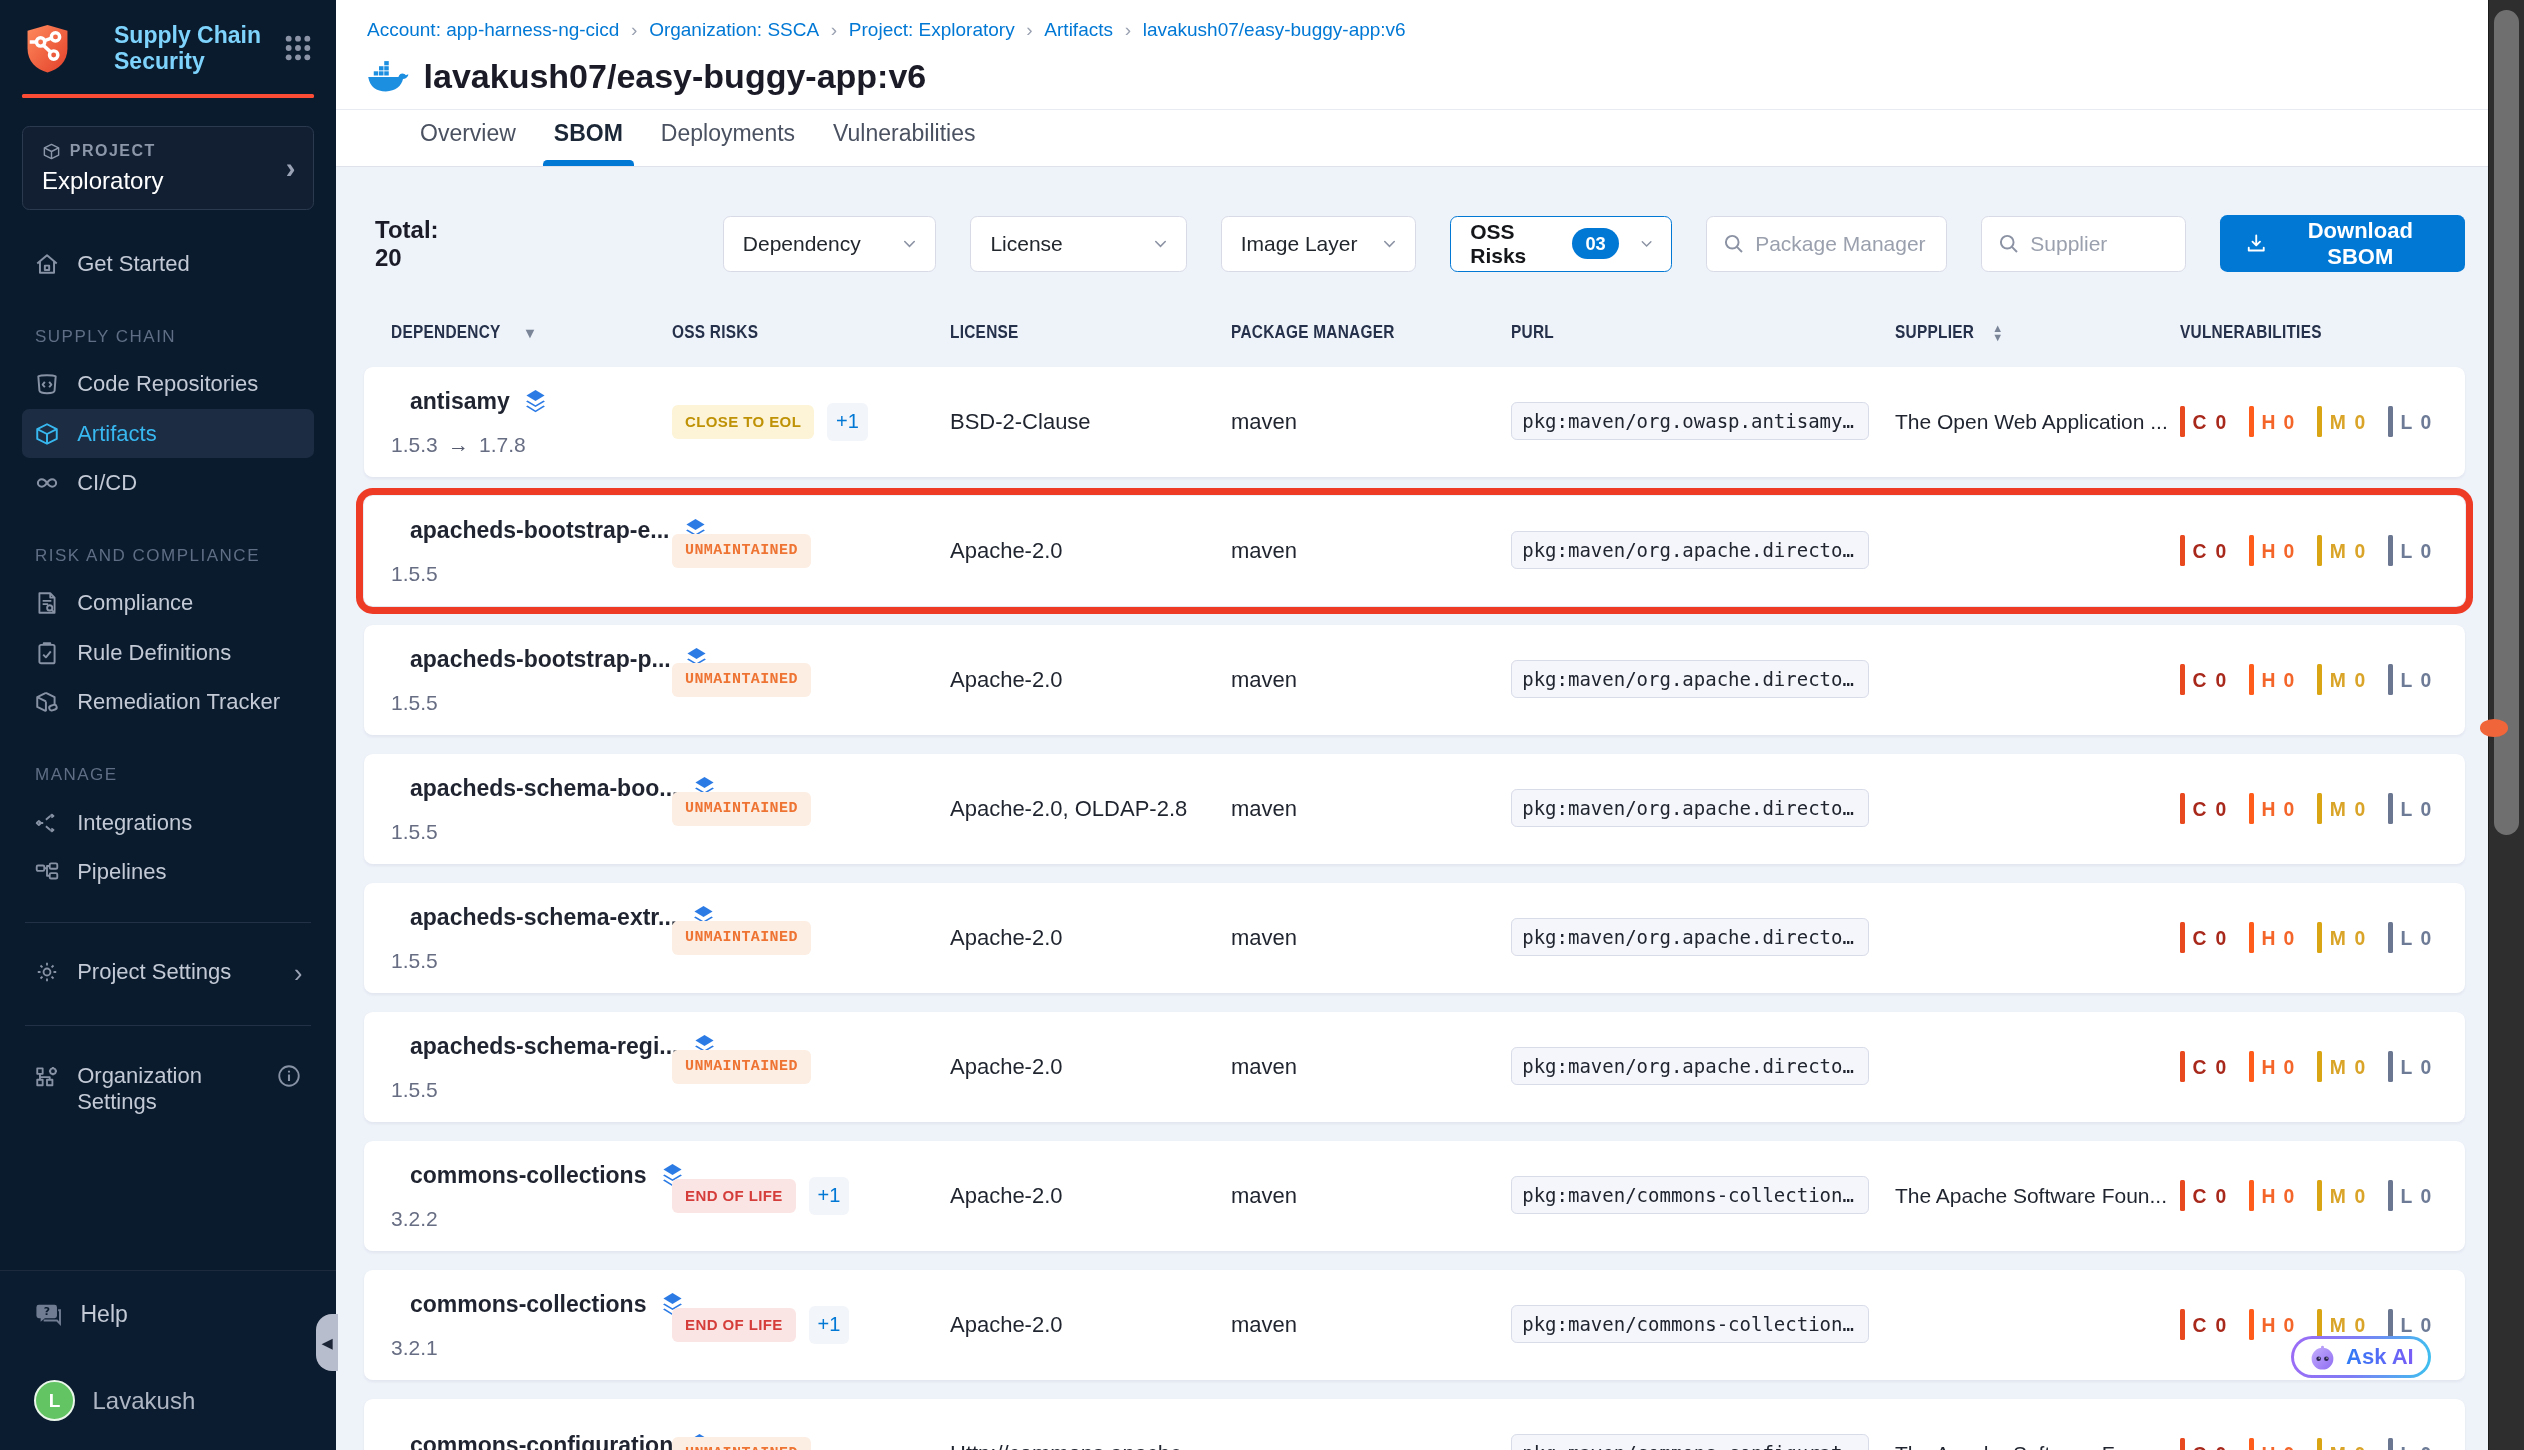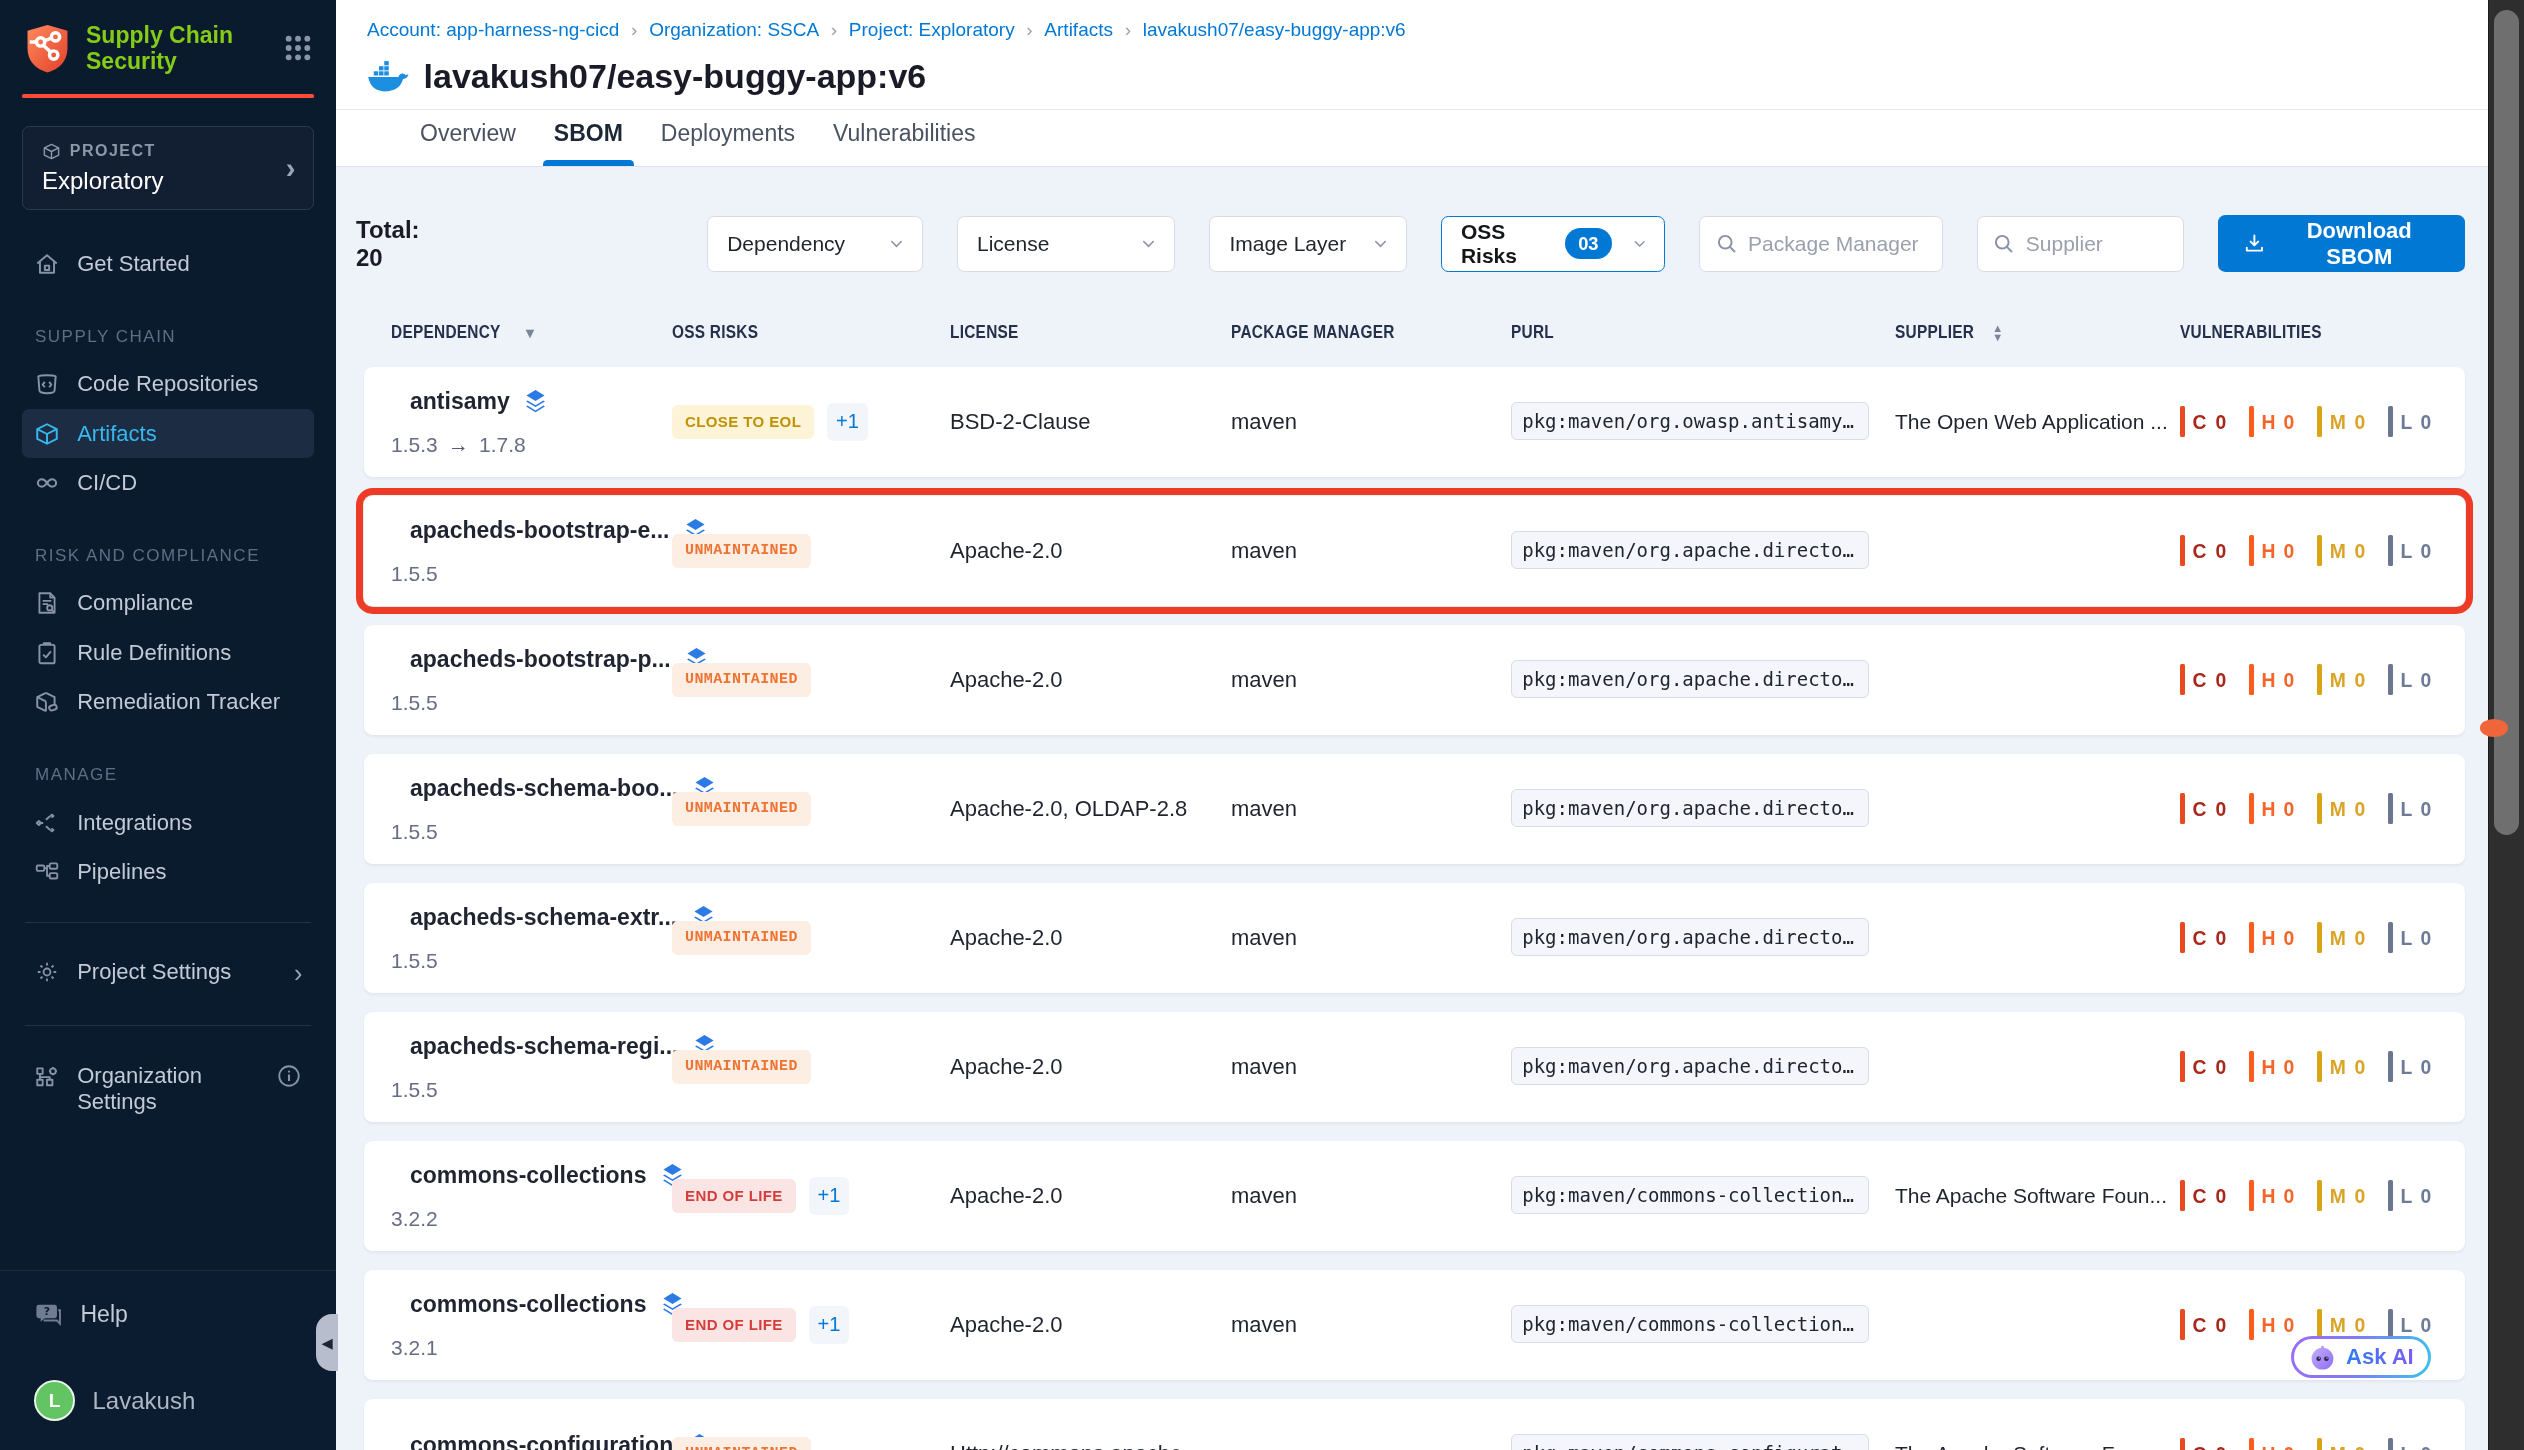--- a/index.html
+++ b/index.html
@@ -3,21 +3,21 @@
 <meta charset="utf-8">
 <style>
   * { margin:0; padding:0; box-sizing:border-box; }
   html,body { background:#0a1a2c; }
   body { font-family:"Liberation Sans", sans-serif; }
   .screen { position:relative; width:2525px; height:1450px; overflow:hidden; background:#eef2f9; }
 
   
   .sidebar { position:absolute; left:0; top:0; width:336px; height:1450px; background:#0b1b2e; color:#c3cad6; overflow:hidden; }
   .brand-row { display:flex; align-items:center; gap:16px; padding:22px 22px 0 25px; }
-  .brand-title { font-size:23px; font-weight:700; color:#84cc16; line-height:1.15; flex:1; }
+  .brand-title { font-size:23px; font-weight:700; color:#7dd3fc; line-height:1.15; flex:1;margin-left:28px; }
   .logo-shield { width:45px; height:51px; flex:0 0 auto; }
   .grid-icon { width:32px; height:32px; color:#8b94a7; cursor:pointer; }
   .brand-underline { height:4.4px; background:#fd4c35; margin:19px 22px 0 22px; border-radius:1.5px; }
 
   .project-card { margin:28px 22px 0 22px; background:#121f33; border:1.5px solid #2c3a50; border-radius:7.3px; padding:14.6px 19px; position:relative; cursor:pointer; }
   .project-label-row { display:flex; align-items:center; gap:8.8px; color:#8d97aa; font-size:16px; font-weight:700; letter-spacing:1.5px; }
   .project-label-row svg { width:19px; height:19px; }
   .project-name { color:#fff; font-size:24px; margin-top:5.8px; }
   .project-chev { position:absolute; right:17.5px; top:50%; transform:translateY(-50%); color:#9aa3b5; font-size:29px; font-weight:700; }
 
@@ -48,21 +48,21 @@
   .title-row { display:flex; align-items:center; gap:14.6px; margin-top:16px; }
   .docker-icon { width:42px; height:34px; }
   .page-title { font-size:34px; font-weight:700; color:#1b1b28; }
 
   .tabs { background:#fff; display:flex; gap:0; padding-left:84px; height:57px; align-items:flex-end; border-bottom:1.5px solid #dfe2ea; }
   .tab { font-size:23px; color:#4a5160; padding:0 0 19px 0; margin-right:38px; cursor:pointer; position:relative; }
   .tab.active { color:#1b2736; font-weight:700; }
   .tab.active::after { content:""; position:absolute; left:-16%; right:-16%; bottom:0; height:5.8px; background:#0278d5; border-radius:4.4px 4.4px 0 0; }
 
   
-  .toolbar { display:flex; align-items:center; margin:48px 60px 0 20px; gap:34px; }
+  .toolbar { display:flex; align-items:center; margin:48px 60px 0 39px; gap:34px; }
   .total { font-size:24px; font-weight:700; color:#1b1b28; }
   .toolbar .lead-gap { width:212px; }
   .select { background:#fff; border:1.5px solid #d8dbe6; border-radius:7.3px; height:56px; display:flex; align-items:center; justify-content:space-between; padding:0 16px 0 19px; font-size:21px; color:#22272d; cursor:pointer; }
   .select .cd { width:19px; height:19px; color:#8b92a3; margin-left:19px; }
   .sel-dependency { width:232px; } .sel-license { width:235px; } .sel-image-layer { width:212px; }
   .select.oss { border-color:#0278d5; width:241px; }
   .oss-label { font-weight:700; color:#14161a; }
   .count-pill { background:#0278d5; color:#fff; font-size:18.3px; font-weight:700; border-radius:730px; padding:4.4px 13px; margin-left:11.7px; }
   .search-box { background:#fff; border:1.5px solid #d8dbe6; border-radius:7.3px; height:56px; display:flex; align-items:center; padding:0 14.6px; }
   .search-box svg { width:23.4px; height:23.4px; color:#8b92a3; flex:0 0 auto; }

